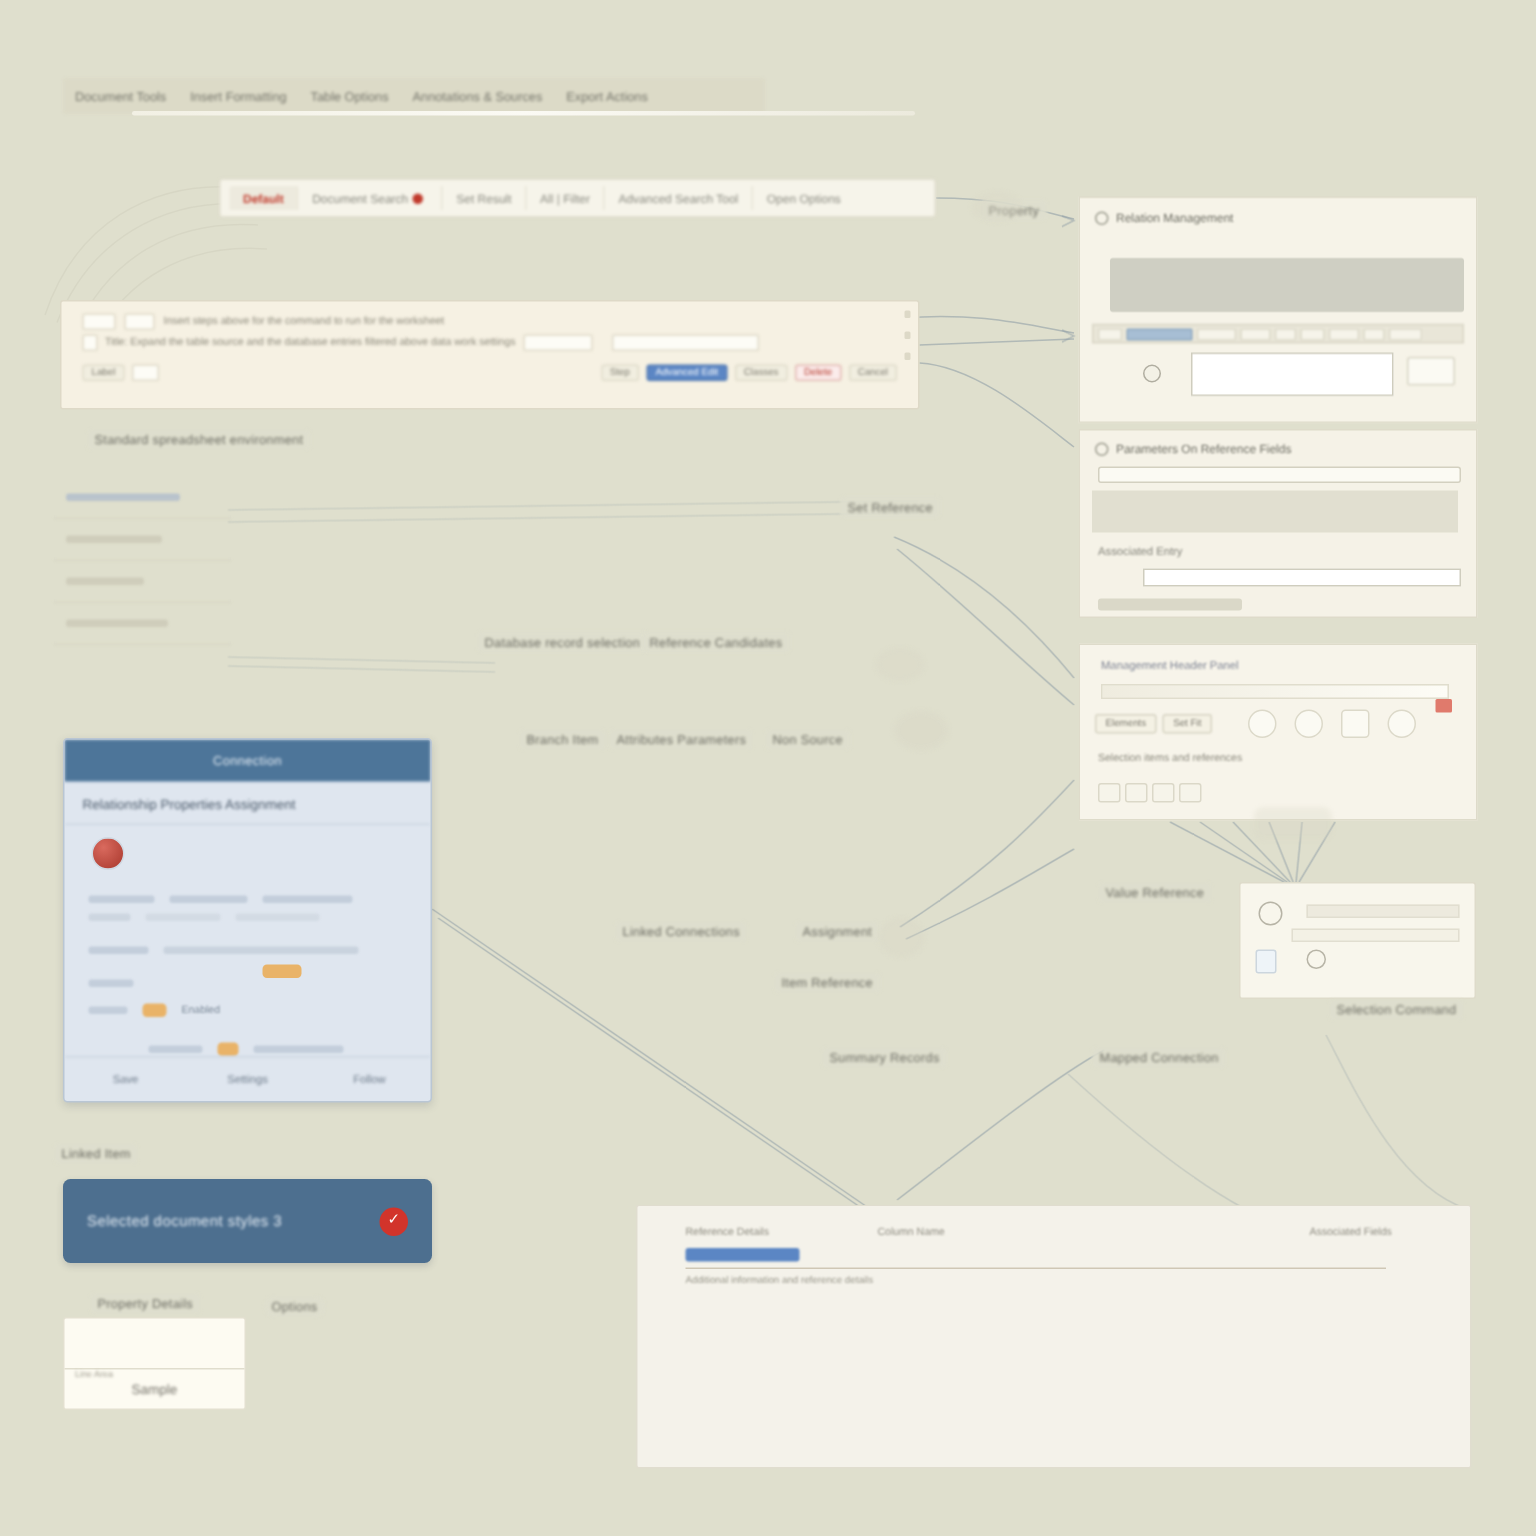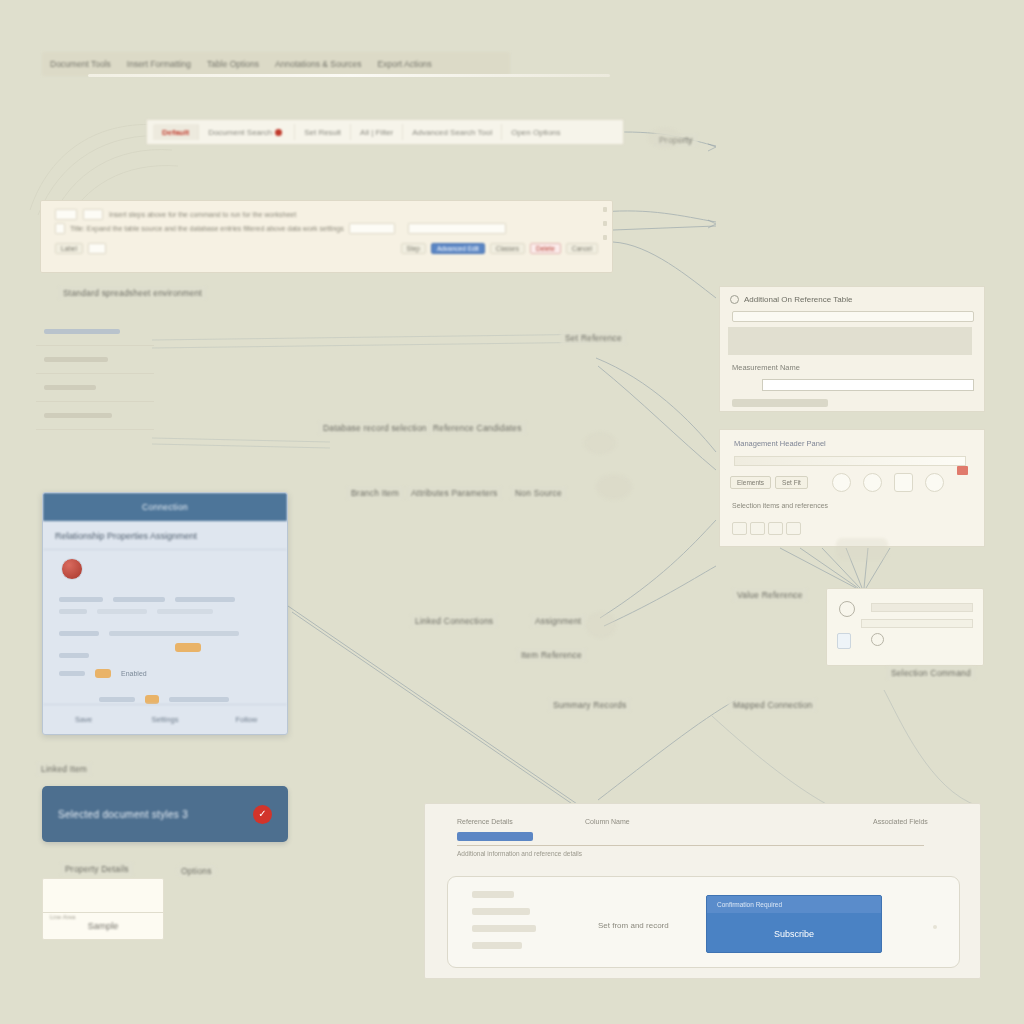--- a/index.html
+++ b/index.html
@@ -622,29 +622,50 @@
   </div>
 
   <div class="chip blurtxt" style="left:60px; top:862px;">Property Details</div>
   <div class="chip blurtxt" style="left:176px; top:864px; border-radius:10px;">Options</div>
   <div id="smallcard">
     <div class="sdiv"></div>
     <div class="stiny blurtxt">Line  Area</div>
     <div class="sctr blurtxt">Sample</div>
   </div>
 
+  <div id="rp1">
+    <div class="hdr blurtxt-s">
+      <i class="circ-icon"></i>
+      <span>Relation Management</span>
+    </div>
+    <div class="imgblock"></div>
+    <div class="toolstrip blurtxt-s">
+      <i style="width:16px"></i>
+      <i class="hl" style="width:44px"></i>
+      <i style="width:26px"></i>
+      <i style="width:20px"></i>
+      <i style="width:14px"></i>
+      <i style="width:16px"></i>
+      <i style="width:20px"></i>
+      <i style="width:14px"></i>
+      <i style="width:22px"></i>
+    </div>
+    <div class="inputbox" placeholder=""></div>
+    <div class="sidebtn blurtxt-s"></div>
+    <div class="knob"></div>
+  </div>
 
   <div id="rp2">
     <div class="hdr blurtxt-s">
       <i class="circ-icon"></i>
-      <span>Additional On Reference Table</span>
+      <span>Parameters On Reference Fields</span>
     </div>
     <div class="searchrow" placeholder="Search records"></div>
     <div class="greyblock"></div>
-    <div class="subrow blurtxt-s">Measurement Name</div>
+    <div class="subrow blurtxt-s">Associated Entry</div>
     <div class="field2"></div>
     <div class="tagbar"></div>
   </div>
 
   <div id="rp3">
     <div class="t1 blurtxt-s">Management Header Panel</div>
     <div class="bar1"></div>
     <div class="tb blurtxt-s">
       <span class="b">Elements</span>
       <span class="b">Set Fit</span>
@@ -674,34 +695,20 @@
   </div>
 
   <div id="bottompanel">
     <span class="bh blurtxt-s" style="left:32px;">Reference Details</span>
     <span class="bh blurtxt-s" style="left:160px;">Column Name</span>
     <span class="bh blurtxt-s" style="left:448px;">Associated Fields</span>
     <div class="bluelink blurtxt-s"></div>
     <div class="hr"></div>
     <div class="sub blurtxt-s">Additional information and reference details</div>
 
-    <div class="inner">
-      <div class="items blurtxt-s">
-        <i style="width:42px"></i>
-        <i style="width:58px"></i>
-        <i style="width:64px"></i>
-        <i style="width:50px"></i>
-      </div>
-      <div class="midtext blurtxt-s">Set from and record</div>
-      <div class="bluebtn">
-        <div class="bb-top blurtxt-s">Confirmation Required</div>
-        <div class="bb-main blurtxt-s">Subscribe</div>
-      </div>
-      <div class="corner-dot"></div>
-    </div>
   </div>
 
   <div class="chip blurtxt" style="left:654px; top:133px;">Property</div>
   <div class="chip blurtxt" style="left:560px; top:331px;">Set Reference</div>
   <div class="chip blurtxt" style="left:318px; top:421px;">Database record selection</div>
   <div class="chip blurtxt" style="left:428px; top:421px;">Reference Candidates</div>
   <div class="chip blurtxt" style="left:346px; top:486px;">Branch Item</div>
   <div class="chip blurtxt" style="left:406px; top:486px;">Attributes Parameters</div>
   <div class="chip blurtxt" style="left:510px; top:486px;">Non Source</div>
   <div class="chip blurtxt" style="left:410px; top:614px;">Linked Connections</div>

